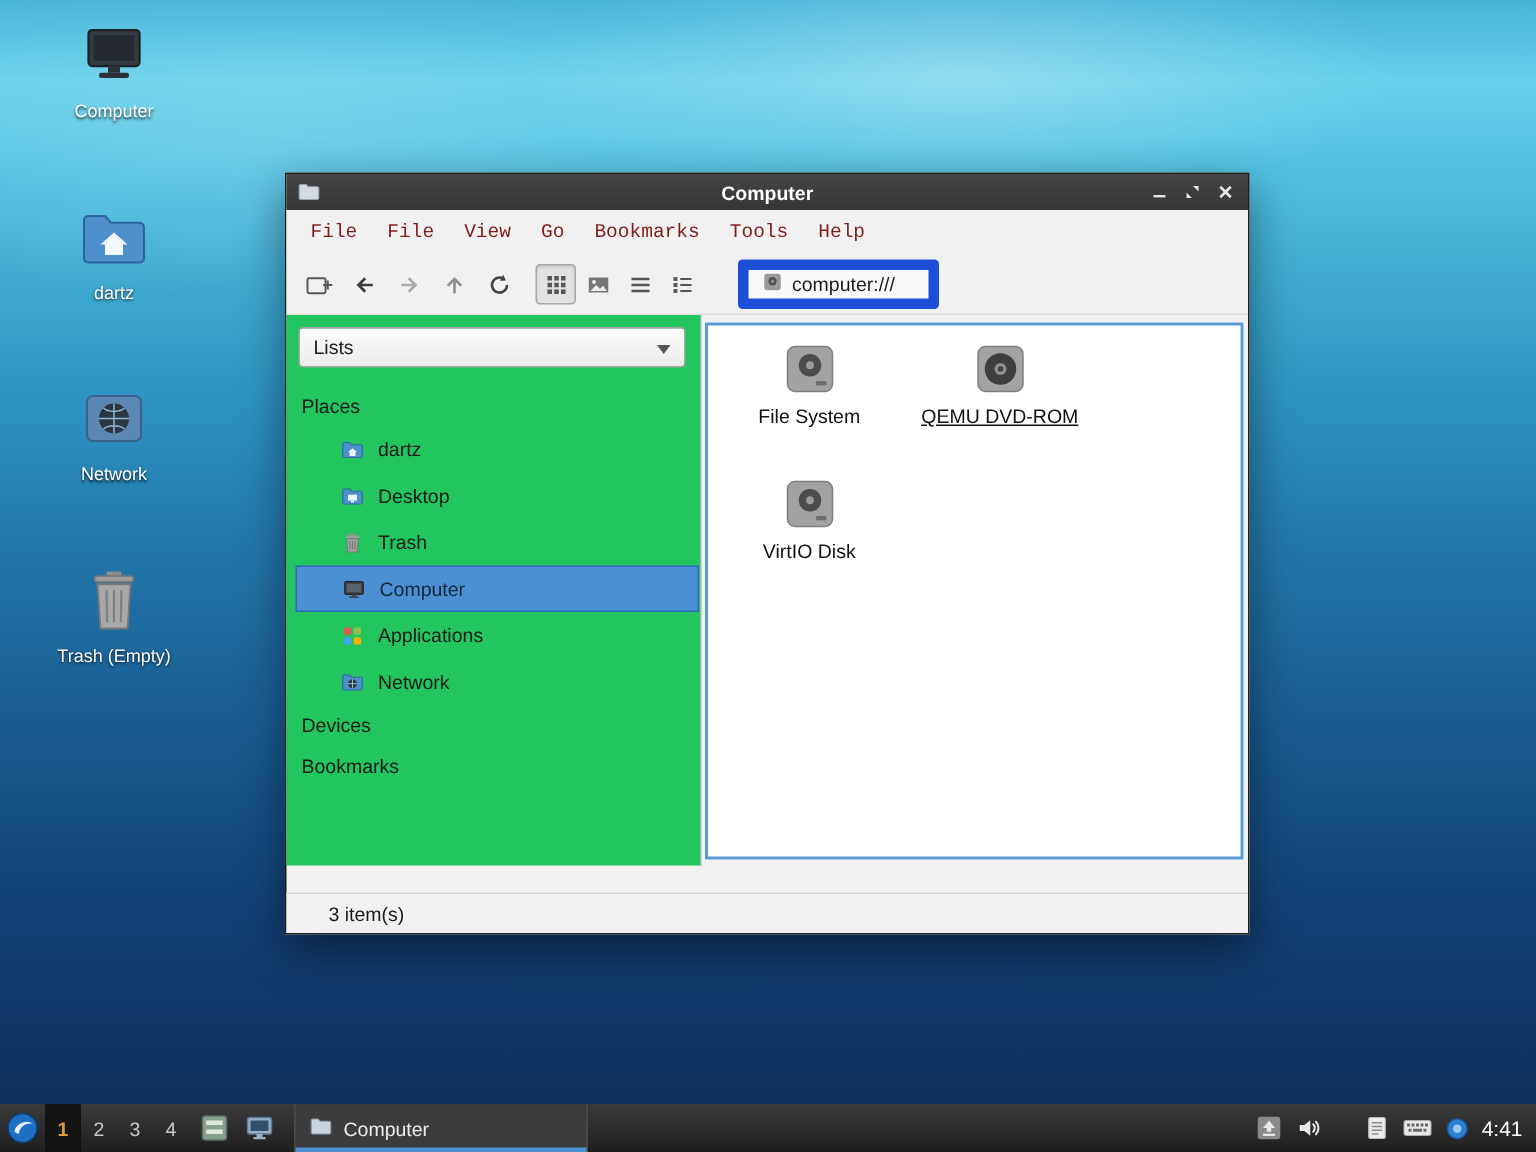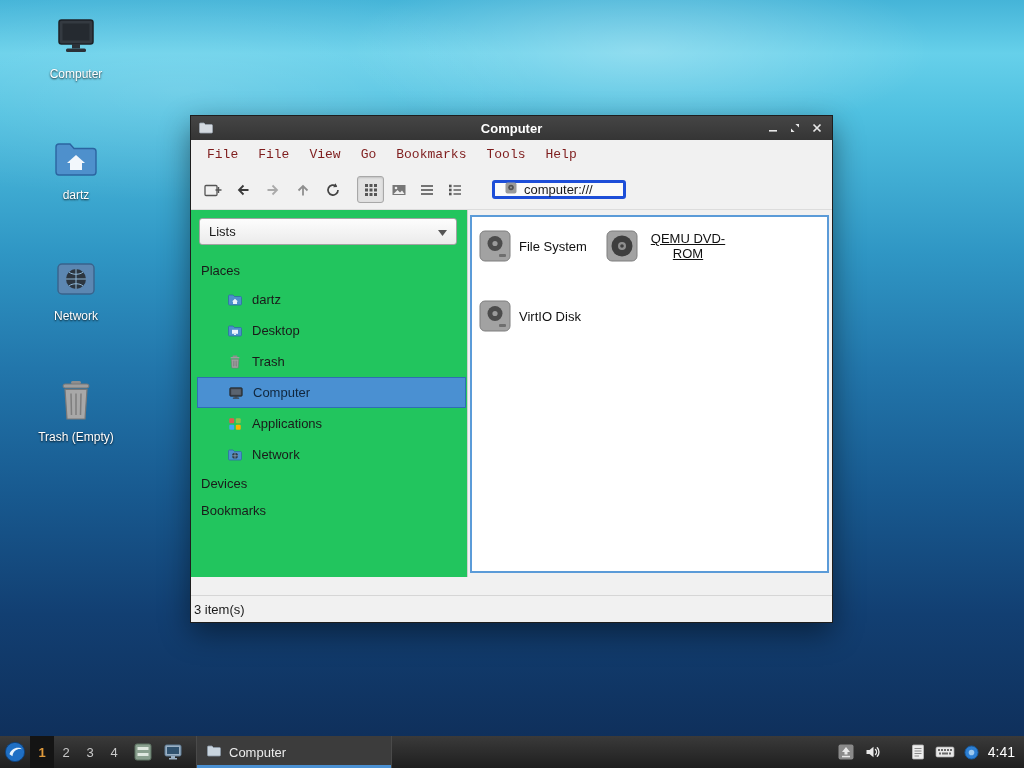--- a/index.html
+++ b/index.html
@@ -23,38 +23,38 @@
   .tb-title{position:absolute;left:0;right:0;text-align:center;color:#fff;font-weight:bold;font-size:13px;pointer-events:none;}
   .tb-controls{margin-left:auto;display:flex;align-items:center;gap:4px;padding-right:6px;position:relative;}
   .tb-btn{width:18px;height:18px;display:flex;align-items:center;justify-content:center;}
   .menubar{height:30px;background:#f1f1f1;display:flex;align-items:center;padding-left:6px;flex:0 0 auto;}
   .menu-item{padding:0 10px;line-height:30px;color:#7f1d1d;font-family:Liberation Mono, monospace;}
   .toolbar{height:40px;background:#f1f1f1;display:flex;align-items:center;padding:0 8px;gap:2px;flex:0 0 auto;border-bottom:1px solid #dcdcdc;}
   .tool-btn{width:28px;height:28px;display:flex;align-items:center;justify-content:center;border-radius:3px;}
   .view-group{display:flex;margin-left:8px;gap:1px;}
   .view-btn{width:27px;height:27px;display:flex;align-items:center;justify-content:center;border-radius:3px;border:1px solid transparent;}
   .view-btn.active{border-color:#a8a8a8;background:#e2e2e2;box-shadow:inset 0 1px 2px rgba(0,0,0,.15);}
-  .path-bar{margin-left:22px;height:19px;border:3px solid #1d4ed8;border-radius:3px;background:#fafafa;display:flex;align-items:center;gap:6px;padding:0 9px;min-width:134px;}
+  .path-bar{margin-left:22px;height:33px;border:7px solid #1d4ed8;border-radius:3px;background:#fafafa;display:flex;align-items:center;gap:6px;padding:0 9px;min-width:134px;}
   .path-text{color:#1a1a1a;}
   
   .content{flex:1;display:flex;min-height:0;}
   .sidebar{width:277px;flex:0 0 auto;background:#22c55e;border-right:1px solid #cfcfcf;padding-top:8px;overflow:hidden;}
   .side-dropdown{margin:0 10px 12px 8px;height:27px;border:1px solid #a3a3a3;border-radius:3px;background:linear-gradient(#fdfdfd,#ebebeb);display:flex;align-items:center;justify-content:space-between;padding:0 9px;}
   .side-header{padding:6px 10px;color:#1a1a1a;}
   .place-row{height:31px;display:flex;align-items:center;gap:9px;padding-left:30px;margin:0 1px 0 6px;color:#1a1a1a;}
   .place-row.selected{background:#4a90d2;border:1px solid #2f6eb4;color:#10263c;}
   .place-icon{display:flex;width:16px;}
   .main-wrap{flex:1;background:#f1f1f1;padding:5px 3px 4px 2px;min-width:0;}
   .main-panel{width:100%;height:100%;background:#fff;border:2px solid #5b9bd8;overflow:hidden;}
   .files-grid{display:flex;flex-wrap:wrap;align-content:flex-start;padding:10px 4px;}
-  .file-item{width:127px;display:flex;flex-direction:row;align-items:center;gap:5px;margin-bottom:32px;}
+  .file-item{width:127px;display:flex;flex-direction:column;align-items:center;gap:5px;margin-bottom:32px;}
   .file-icon{width:38px;height:38px;display:flex;}
   .file-label{color:#111;text-align:center;}
   .file-label.focused{text-decoration:underline;text-align:center;}
-  .statusbar{height:27px;background:#f1f1f1;border-top:1px solid #d6d6d6;display:flex;align-items:center;padding:0 3px;flex:0 0 auto;margin-top:18px;}
+  .statusbar{height:27px;background:#f1f1f1;border-top:1px solid #d6d6d6;display:flex;align-items:center;padding:0 28px;flex:0 0 auto;margin-top:18px;}
   
   .taskbar{position:absolute;left:0;bottom:0;width:1024px;height:32px;background:linear-gradient(#3a3a3a,#1f1f1f);display:flex;align-items:center;z-index:50;}
   .tb-menu{width:30px;height:32px;display:flex;align-items:center;justify-content:center;}
   .pager{display:flex;height:32px;}
   .ws{width:24px;height:32px;display:flex;align-items:center;justify-content:center;color:#c9c9c9;}
   .ws.active{background:#141414;color:#e09a3c;font-weight:bold;}
   .launcher{width:26px;height:32px;display:flex;align-items:center;justify-content:center;margin-left:4px;}
   .task-btn{margin-left:10px;width:196px;height:32px;display:flex;align-items:center;gap:7px;padding:0 9px;background:#3c3c3c;color:#ececec;position:relative;border-left:1px solid #4a4a4a;border-right:1px solid #4a4a4a;}
   .task-btn::after{content:"";position:absolute;left:0;right:0;bottom:0;height:3px;background:#4a90d2;}
   .tray{margin-left:auto;display:flex;align-items:center;gap:9px;padding-right:9px;height:32px;}

